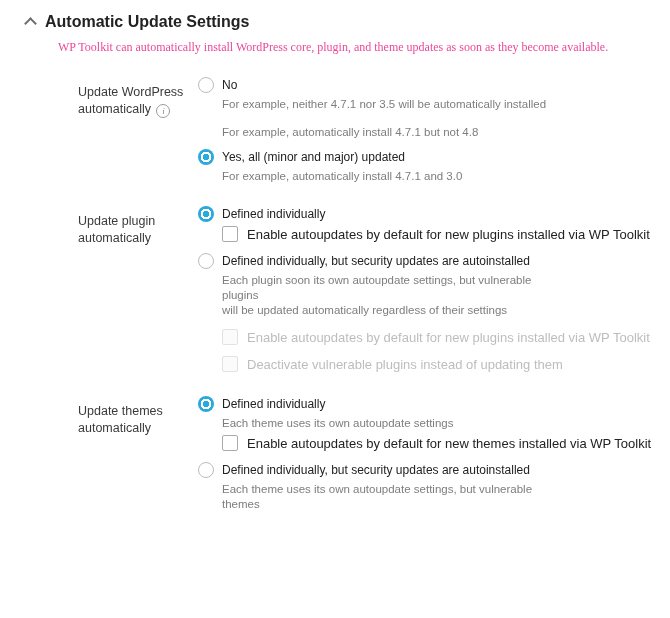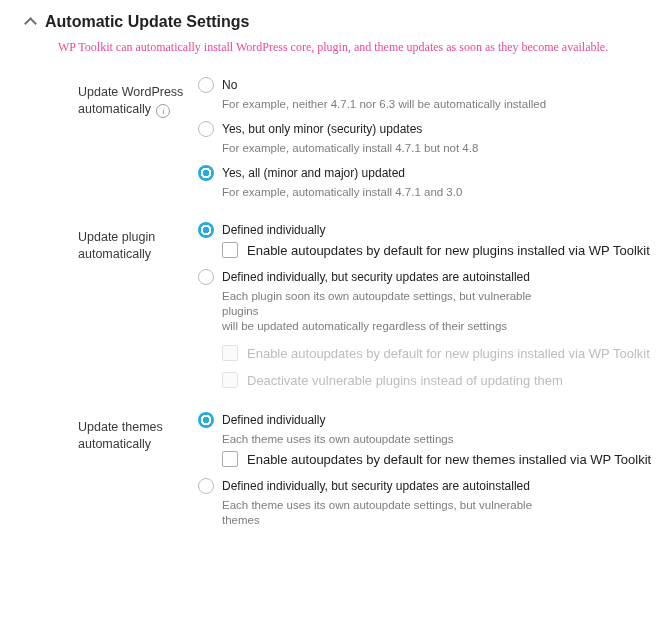--- a/index.html
+++ b/index.html
@@ -77,29 +77,25 @@
         <span class="info-icon">i</span>
       </div>
       <div class="options">
 
         <div class="option">
           <div class="option-row">
             <span class="radio"></span>
             <span class="option-label">No</span>
           </div>
           <div class="desc">
-            <div>For example, neither 4.7.1 nor 6.3 will be automatically installed</div>
+            <div>For example, neither 4.7.1 nor 3.5 will be automatically installed</div>
           </div>
         </div>
 
         <div class="option">
-          <div class="option-row">
-            <span class="radio"></span>
-            <span class="option-label">Yes, but only minor (security) updates</span>
-          </div>
           <div class="desc">
             <div>For example, automatically install 4.7.1 but not 4.8</div>
           </div>
         </div>
 
         <div class="option">
           <div class="option-row">
             <span class="radio selected"></span>
             <span class="option-label">Yes, all (minor and major) updated</span>
           </div>

